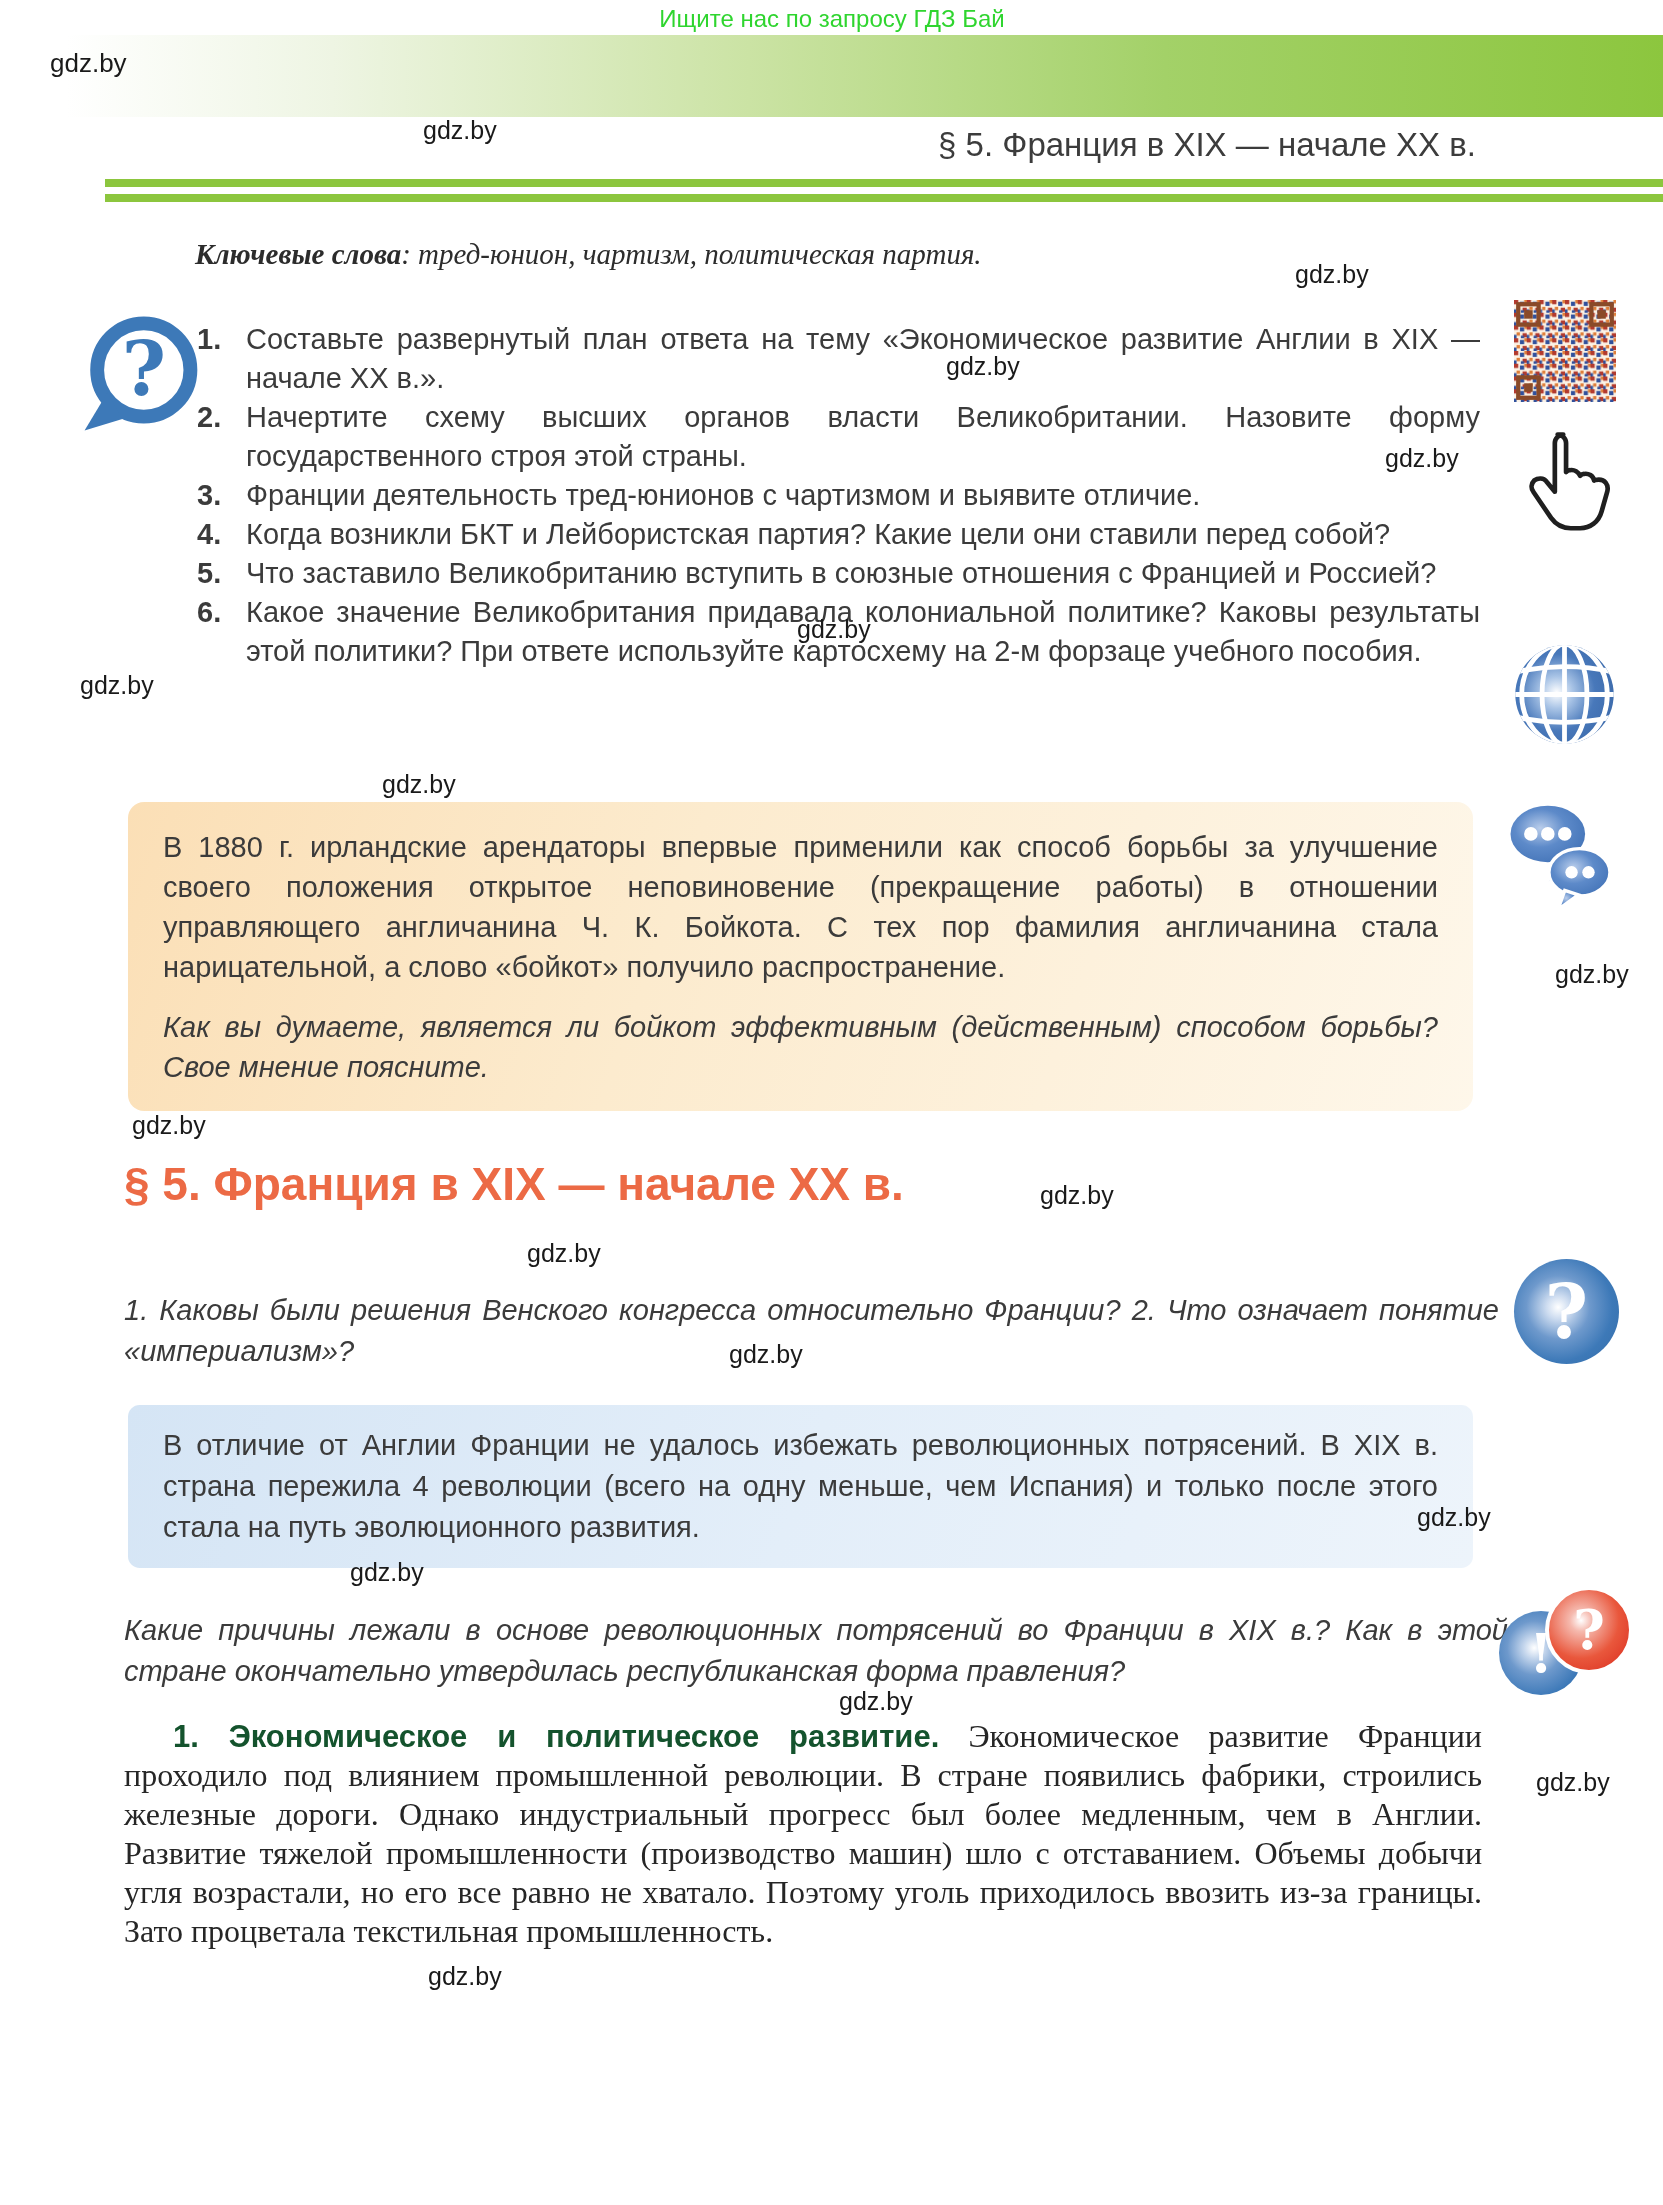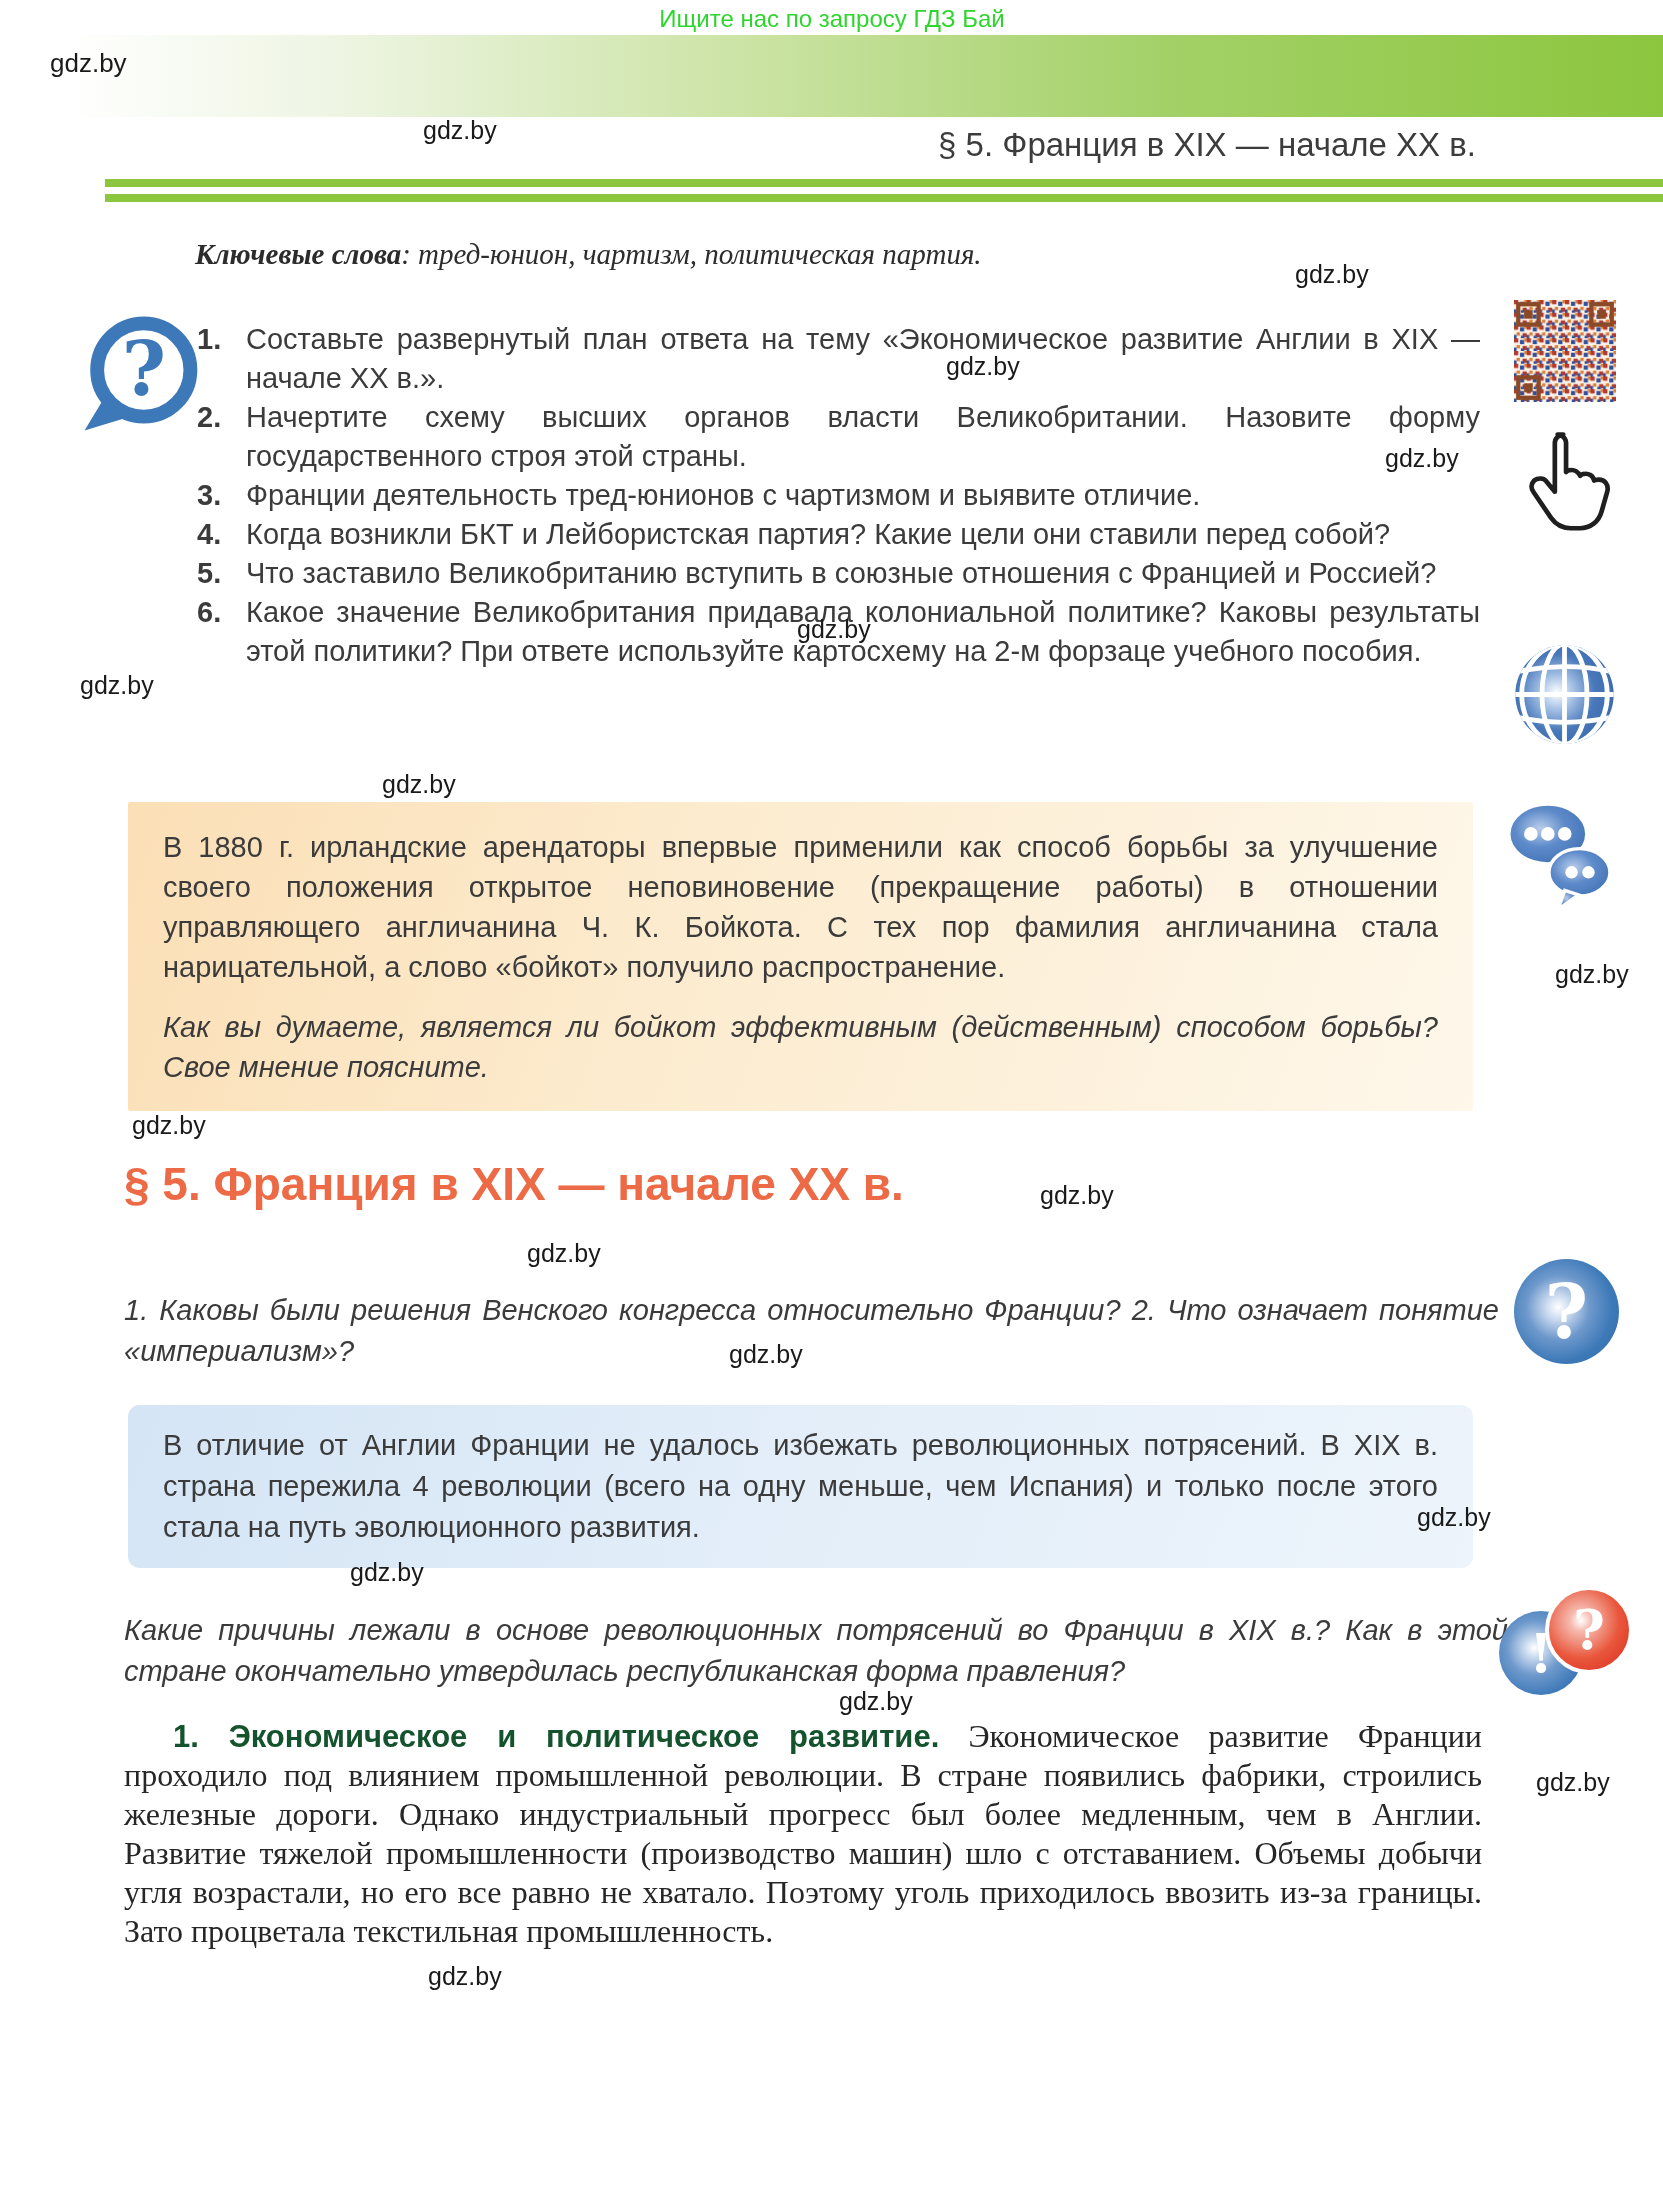--- a/index.html
+++ b/index.html
@@ -21,21 +21,21 @@
   
   .keywords { left:195px; top:238px; font-family:"Liberation Serif", serif; font-size:29px; font-style:italic; color:#2c2c2c; }
   .keywords b { font-weight:bold; }
   
   .q-icon { left:77px; top:310px; width:126px; height:130px; }
   .qlist { left:197px; top:320px; width:1283px; }
   .qitem { position:relative; padding-left:49px; font-size:29px; line-height:39px; text-align:justify; }
   .qnum { position:absolute; left:0; top:0; font-weight:bold; }
   
   .box-yellow {
-    left:128px; top:802px; width:1345px; box-sizing:border-box; border-radius:2px;
+    left:128px; top:802px; width:1345px; box-sizing:border-box; border-radius:16px;
     background:linear-gradient(110deg,#fbdfb6 0%,#fcebce 40%,#fef7ea 100%);
     padding:25px 35px 23.5px 35px;
   }
   .box-yellow p { margin:0; font-size:29px; line-height:40px; text-align:justify; color:#3b3b3b; }
   .box-yellow p.it { margin-top:20px; font-style:italic; }
   .box-blue {
     left:128px; top:1405px; width:1345px; box-sizing:border-box; border-radius:11.7px;
     background:linear-gradient(110deg,#d5e5f5 0%,#e3eef9 50%,#edf4fb 100%);
     padding:20px 35px 20px 35px;
   }

